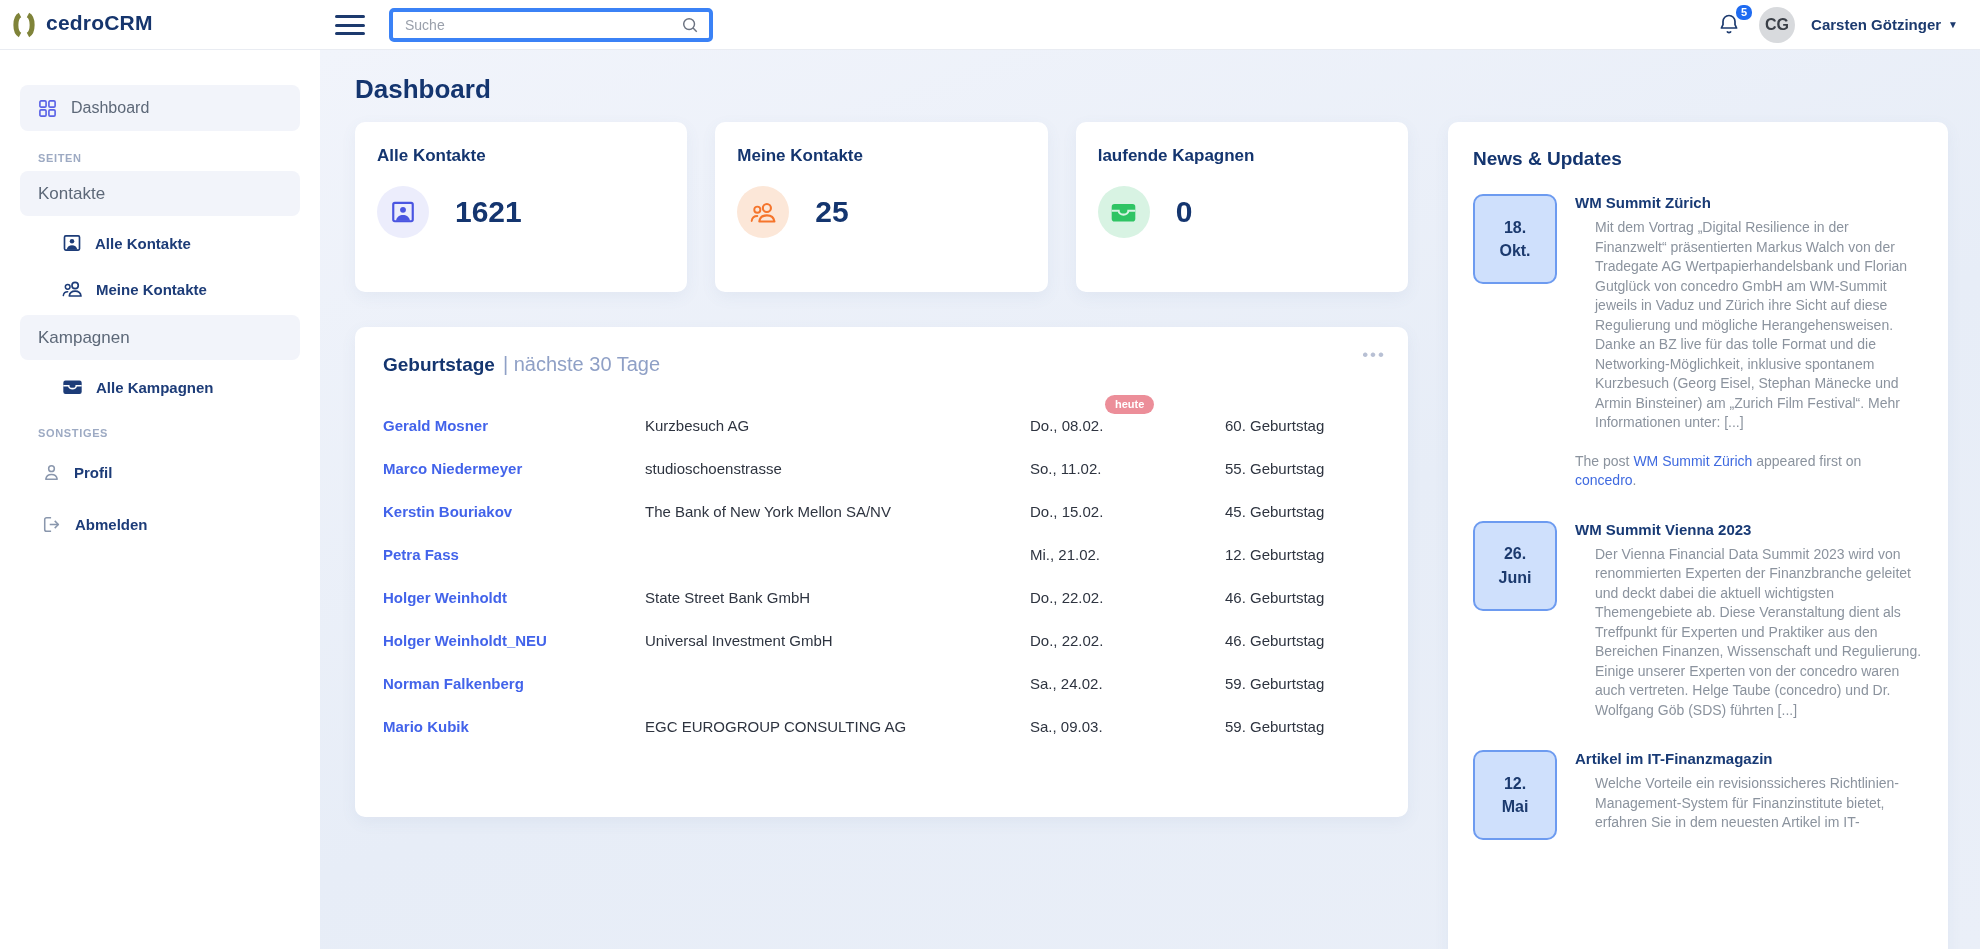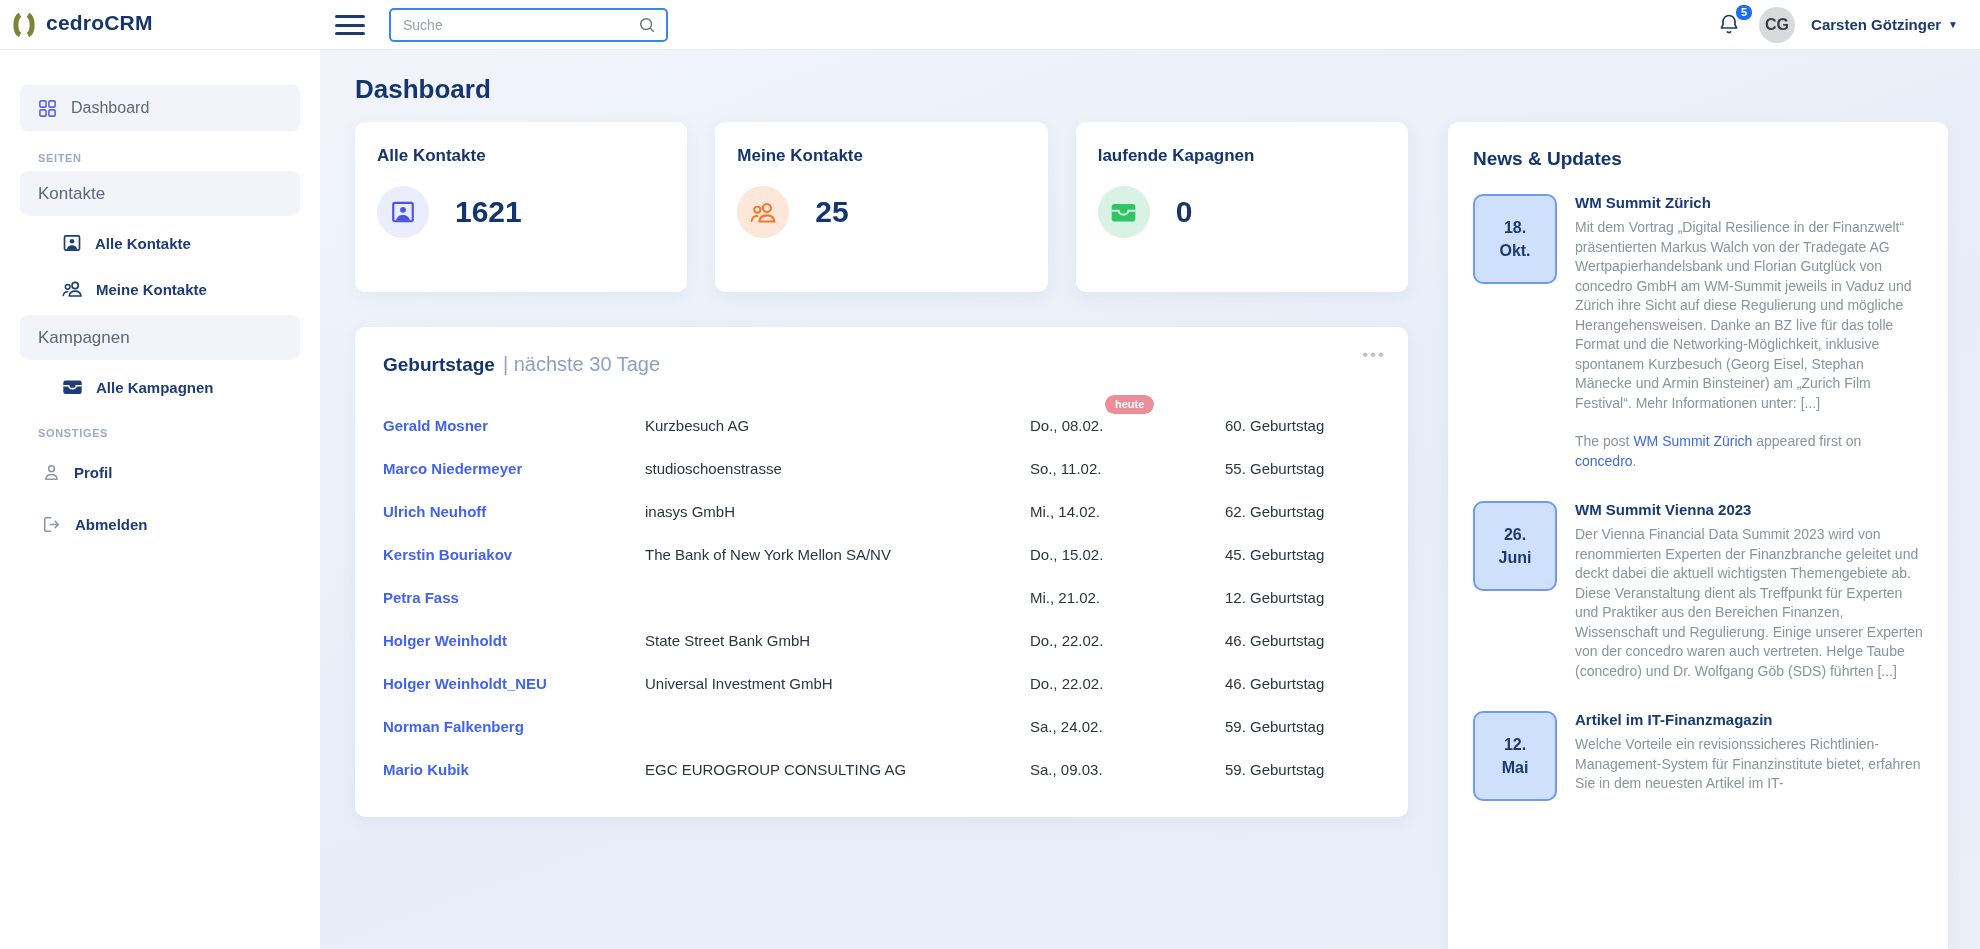--- a/index.html
+++ b/index.html
@@ -6,21 +6,21 @@
   html,body { width:1980px; height:949px; overflow:hidden; }
   body { font-family:"Liberation Sans", sans-serif; background:#eef1f9; }
   .app { width:1980px; height:949px; display:flex; flex-direction:column; }
 
   
   .topbar { height:50px; background:#ffffff; border-bottom:1px solid #e9ecf2; display:flex; align-items:center; position:relative; flex:0 0 50px; z-index:5; }
   .logo { display:flex; align-items:flex-start; gap:8px; padding-left:10px; }
   .logo-text { font-size:21px; font-weight:800; color:#16356d; letter-spacing:.2px; }
   .hamburger { position:absolute; left:335px; top:13px; width:30px; height:24px; background:none; border:none; cursor:pointer; display:flex; flex-direction:column; justify-content:space-between; padding:2px 0; }
   .hamburger span { display:block; height:3px; background:#1c3a6e; border-radius:2px; }
-  .searchbox { position:absolute; left:389px; top:8px; width:279px; height:34px; border:2px solid #3b82f6; border-radius:5px; background:#fff; display:flex; align-items:center; padding:0 10px 0 12px; }
+  .searchbox { position:absolute; left:389px; top:8px; width:324px; height:34px; border:4px solid #3b82f6; border-radius:5px; background:#fff; display:flex; align-items:center; padding:0 10px 0 12px; }
   .searchbox input { flex:1; border:none; outline:none; font-size:14px; color:#444; font-family:"Liberation Sans",sans-serif; background:transparent; }
   .searchbox input::placeholder { color:#9aa0ab; }
   .topbar-right { margin-left:auto; display:flex; align-items:center; gap:16px; padding-right:22px; }
   .bell-wrap { position:relative; width:26px; height:26px; cursor:pointer; }
   .bell-badge { position:absolute; top:-7px; right:-9px; background:#1f6bf1; color:#fff; font-size:11px; font-weight:700; padding:1px 5px 2px; border-radius:7px; line-height:12px; }
   .avatar { width:36px; height:36px; border-radius:50%; background:#d8dadd; color:#3a3f47; font-size:16px; font-weight:700; display:flex; align-items:center; justify-content:center; cursor:pointer; }
   .username { font-size:15px; font-weight:700; color:#1c3a6e; cursor:pointer; display:flex; align-items:center; gap:7px; }
   .caret { font-size:10px; color:#1c3a6e; }
 
   
@@ -62,21 +62,21 @@
   .bd-date { position:relative; }
   .today-badge { position:absolute; top:-22px; left:75px; background:#ec8e99; color:#fff; font-size:11px; font-weight:700; padding:3px 10px 4px; border-radius:10px; }
 
   
   .news { width:500px; flex:0 0 500px; margin-left:40px; min-height:1100px; padding:26px 25px; }
   .news-title { font-size:19px; font-weight:700; color:#14356f; margin-bottom:24px; }
   .news-item { display:flex; gap:18px; margin-bottom:30px; }
   .date-badge { flex:0 0 84px; height:90px; background:#cfe0fc; border:2px solid #6d9bf0; border-radius:10px; display:flex; flex-direction:column; align-items:center; justify-content:center; color:#1c3a6e; font-size:16px; font-weight:700; line-height:1.45; }
   .news-text { flex:1; min-width:0; }
   .news-item-title { font-size:15px; font-weight:700; color:#183a75; margin-bottom:7px; }
-  .news-body { font-size:14px; color:#8b939e; line-height:19.5px; }
+  .news-body { font-size:14px; color:#8b939e; line-height:19.5px;margin-left:20px; }
   .news-footer { font-size:14px; color:#8b939e; line-height:19.5px; margin-top:19px; }
   a.nlink { color:#3f6ae0; text-decoration:none; cursor:pointer; }
 </style>
 </head>
 <body>
 
 <div class="app">
 
   <header class="topbar">
     <div class="logo">
@@ -269,26 +269,20 @@
                 <span class="bd-date"><span>Do., 08.02.</span><span class="today-badge">heute</span></span>
                 <span>60. Geburtstag</span>
               </div>
               <div class="bd-row">
                 <span class="nm">Marco Niedermeyer</span>
                 <span>studioschoenstrasse</span>
                 <span class="bd-date">So., 11.02.</span>
                 <span>55. Geburtstag</span>
               </div>
               <div class="bd-row">
-                <span class="nm">Ulrich Neuhoff</span>
-                <span>inasys GmbH</span>
-                <span class="bd-date">Mi., 14.02.</span>
-                <span>62. Geburtstag</span>
-              </div>
-              <div class="bd-row">
                 <span class="nm">Kerstin Bouriakov</span>
                 <span>The Bank of New York Mellon SA/NV</span>
                 <span class="bd-date">Do., 15.02.</span>
                 <span>45. Geburtstag</span>
               </div>
               <div class="bd-row">
                 <span class="nm">Petra Fass</span>
                 <span></span>
                 <span class="bd-date">Mi., 21.02.</span>
                 <span>12. Geburtstag</span>

